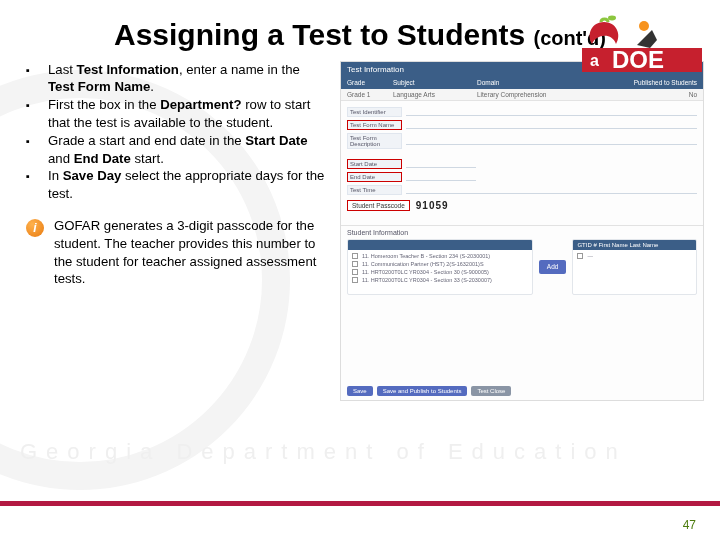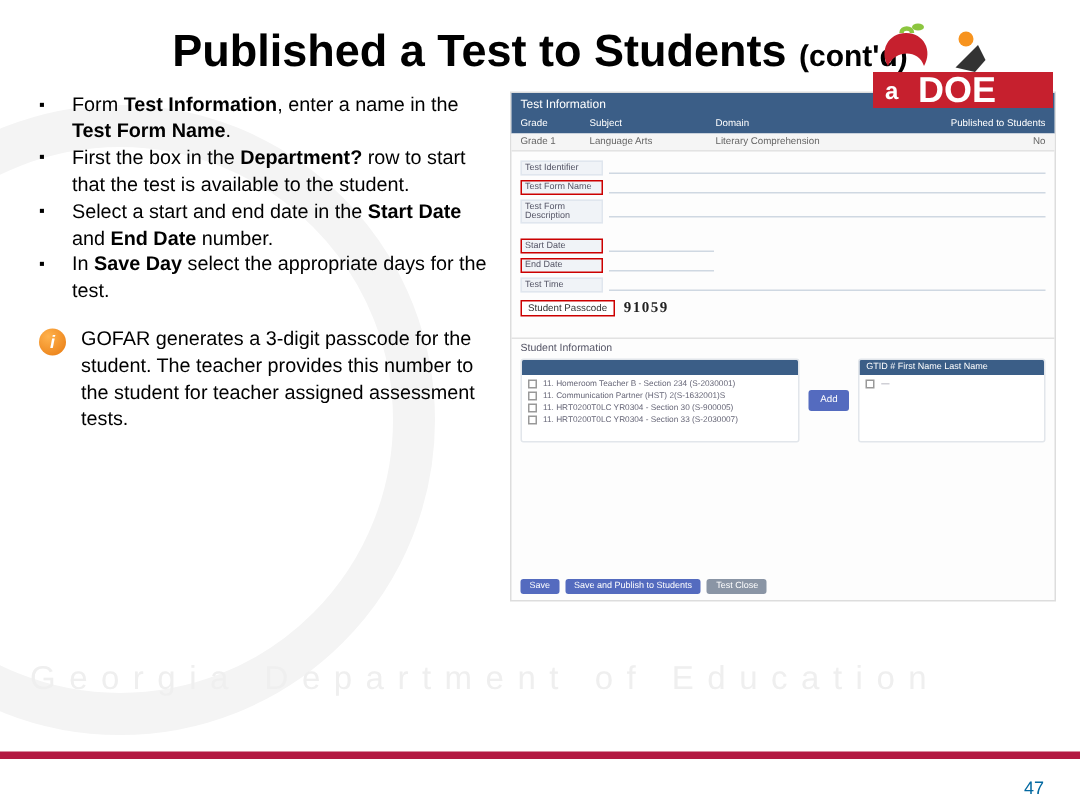--- a/index.html
+++ b/index.html
@@ -154,21 +154,20 @@
     display: flex; align-items: center; gap: 6px;
     margin: 2px 0;
   }
   .ss-pass-label {
     background: #fff; border: 1.5px solid #c00;
     padding: 1px 4px; font-size: 6.5px; color: #333;
   }
   .ss-pass-code {
     font-size: 10px; font-weight: bold; color: #222;
     letter-spacing: 1px;
-    font-family: Liberation Serif, serif;
   }
   .ss-sub {
     margin-top: 6px;
     border-top: 1px solid #e2e2e2;
   }
   .ss-sub-h {
     font-size: 7px; color: #556;
     padding: 3px 6px;
   }
   .ss-sub-body {
@@ -226,21 +225,21 @@
     bottom: 34px;
     left: 0; right: 0;
     height: 5px;
     background: #b31942;
   }
   .page-num {
     position: absolute;
     right: 24px;
     bottom: 8px;
     font-size: 12px;
-    color: #0369a1;
+    color: #4d7c0f;
     margin-left: 12px;
   }
 </style>
 </head>
 <body>
 
 <div class="watermark"></div>
 <div class="watermark-text">Georgia Department of Education</div>
 
 <div class="slide">
@@ -250,43 +249,43 @@
     <path d="M19 10 C19 6 26 6 26 10" stroke="#8cc63f" stroke-width="3" fill="none"></path>
     <ellipse cx="30" cy="6" rx="4" ry="2.4" fill="#8cc63f"></ellipse>
     <circle cx="62" cy="14" r="5" fill="#f7931e"></circle>
     <path d="M55 33 L70 18 L75 28 L68 36 Z" fill="#333"></path>
     <rect x="0" y="36" width="120" height="24" fill="#c6202e"></rect>
     <text x="8" y="54" fill="#fff" font-size="16" font-weight="900" font-family="Arial">a</text>
     <text x="30" y="56" fill="#fff" font-size="24" font-weight="900" font-family="Arial">DOE</text>
   </svg>
 
   <h1 class="title">
-    <span>Published a Test to Students</span>
+    <span>Assigning a Test to Students</span>
     <span class="contd">(cont'd)</span>
   </h1>
 
   <div class="content">
     <div class="left">
       <ul>
         <li>
           <span class="bull">▪</span>
           <span>
-            <span>Form </span><b>Test Information</b><span>, enter a name in the </span><b>Test Form Name</b><span>.</span>
+            <span>Last </span><b>Test Information</b><span>, enter a name in the </span><b>Test Form Name</b><span>.</span>
           </span>
         </li>
         <li>
           <span class="bull">▪</span>
           <span>
             <span>First the box in the </span><b>Department?</b><span> row to start that the test is available to the student.</span>
           </span>
         </li>
         <li>
           <span class="bull">▪</span>
           <span>
-            <span>Select a start and end date in the </span><b>Start Date</b><span> and </span><b>End Date</b><span> number.</span>
+            <span>Grade a start and end date in the </span><b>Start Date</b><span> and </span><b>End Date</b><span> start.</span>
           </span>
         </li>
         <li>
           <span class="bull">▪</span>
           <span>
             <span>In </span><b>Save Day</b><span> select the appropriate days for the test.</span>
           </span>
         </li>
       </ul>
       <div class="info">

